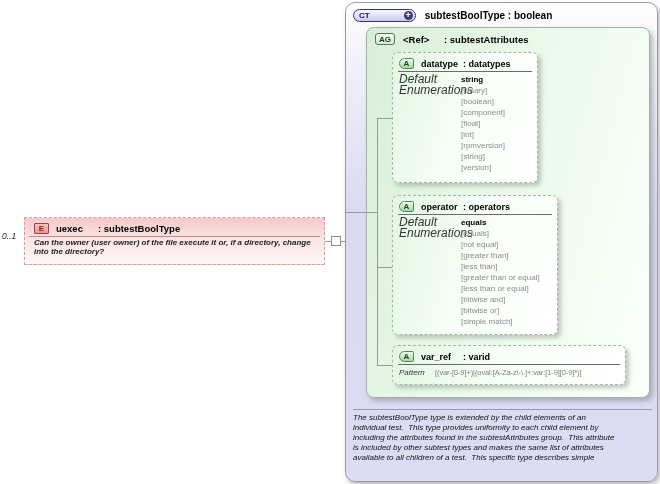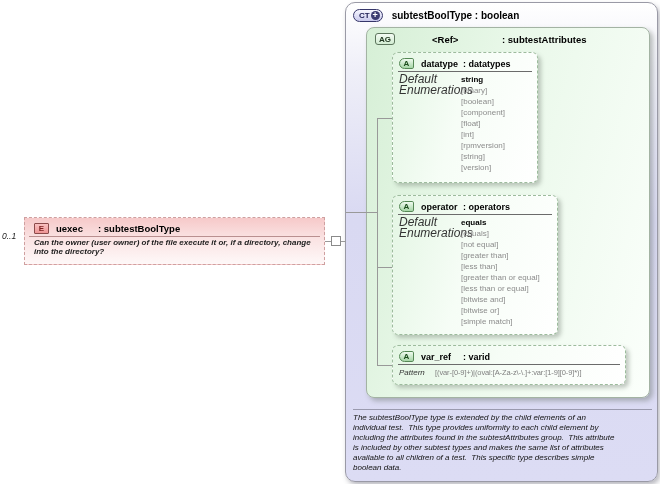--- a/index.html
+++ b/index.html
@@ -44,37 +44,37 @@
     position:absolute; left:345px; top:2px; width:313px; height:480px;
     border:1px solid #9a9aa6; border-radius:10px;
     background:linear-gradient(to bottom,#ffffff 0%,#efeff8 14%,#d9d9f2 45%,#dcdcf4 100%);
     box-shadow:2px 3px 5px rgba(100,100,115,.45);
   }
   .ct-header { display:flex; align-items:center; padding:6px 0 0 7px; }
   .icon-ct {
     display:inline-flex; align-items:center; height:13px; padding:0 2px 0 5px;
     border:1px solid #36366a; border-radius:7px;
     background:linear-gradient(to bottom,#f7f7ff,#c9c9ec);
-    color:#1a1a52; font-size:8px; font-weight:bold; line-height:11px;
+    color:#1a1a52; font-size:8px; font-weight:bold; line-height:11px;gap:33px;
   }
   .ct-plus {
     display:inline-block; width:9px; height:9px; margin-left:1px; border-radius:50%;
     background:#3b3b72; color:#fff; font-size:9px; font-weight:bold;
     line-height:8px; text-align:center;
   }
   .ct-title { margin-left:9px; font-size:10px; font-weight:bold; color:#000; }
 
   
   .ag-box {
     position:absolute; left:366px; top:27px; width:284px; height:371px;
     border:1px solid #a3b3a3; border-radius:8px;
     background:linear-gradient(105deg,#d6efd6 0%,#e9f8e9 40%,#fbfffb 100%);
     box-shadow:3px 3px 5px rgba(90,100,90,.4);
   }
-  .ag-header { display:flex; align-items:center; padding:5px 0 0 8px;gap:29px; }
+  .ag-header { display:flex; align-items:center; padding:5px 0 0 8px; }
   .icon-ag {
     display:inline-block; width:20px; height:12px; margin-right:8px;
     border:1px solid #5d755d; border-radius:3px;
     background:linear-gradient(to bottom,#f4fbf4,#d2ecd2);
     color:#223822; font-size:8px; font-weight:bold; text-align:center; line-height:11px;
   }
   .ag-name { font-size:9.5px; font-weight:bold; color:#000; display:inline-block; min-width:41px; }
   .ag-type { font-size:9.5px; font-weight:bold; color:#000; }
 
   
@@ -141,21 +141,20 @@
         <span class="ct-plus">+</span>
       </span>
       <span class="ct-title">subtestBoolType : boolean</span>
     </div>
     <div class="ct-annotation">
       <div>The subtestBoolType type is extended by the child elements of an</div>
       <div>individual test.  This type provides uniformity to each child element by</div>
       <div>including the attributes found in the subtestAttributes group.  This attribute</div>
       <div>is included by other subtest types and makes the same list of attributes</div>
       <div>available to all children of a test.  This specific type describes simple</div>
-      <div>boolean data.</div>
     </div>
   </div>
 
   <div class="ag-box">
     <div class="ag-header">
       <span class="icon-ag">AG</span>
       <span class="ag-name">&lt;Ref&gt;</span>
       <span class="ag-type">: subtestAttributes</span>
     </div>
   </div>

